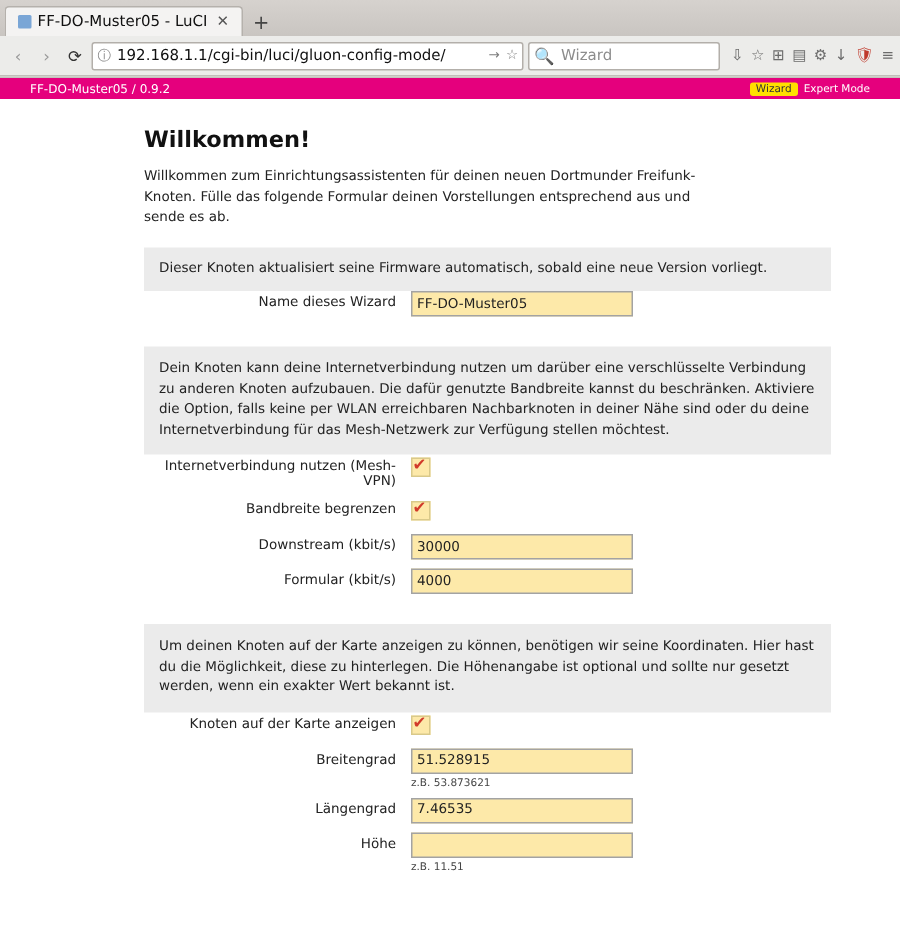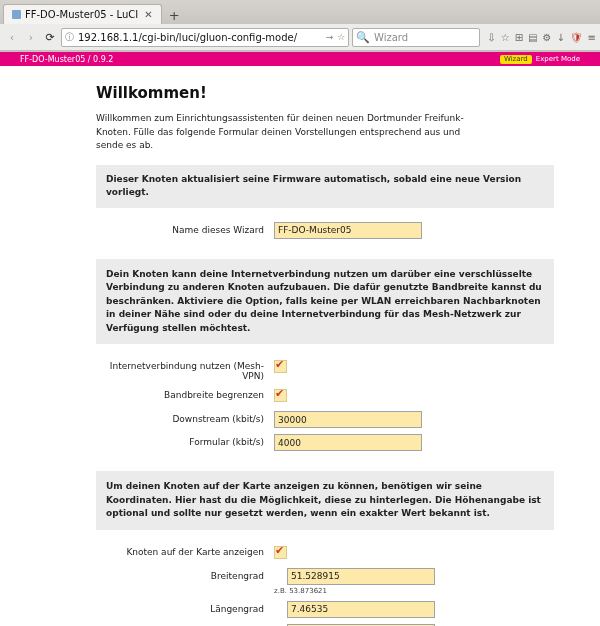--- a/index.html
+++ b/index.html
@@ -175,22 +175,21 @@
     color: #222;
     margin-bottom: 12px;
     max-width: 380px;
   }
   .panel {
     background: #ebebeb;
     padding: 8px 10px;
     font-size: 9px;
     line-height: 1.5;
     color: #222;
-    margin-bottom: 14px;
-    font-weight: bold;
+    margin-bottom: 0;
   }
   .panel.tall { padding: 9px 10px; }
 
   .field {
     display: flex;
     align-items: flex-start;
     margin-bottom: 6px;
   }
   .field .lbl {
     width: 168px;
@@ -208,21 +207,21 @@
     width: 140px;
     height: 13px;
     background: #fde9a9;
     border: 1px solid #a3a3a3;
     font-size: 9px;
     color: #222;
     padding: 1px 3px;
     font-family: "DejaVu Sans", "Liberation Sans", sans-serif;
     box-sizing: content-box;
   }
-  input.txt.wide { width: 140px; margin-left: 13px; }
+  input.txt.wide { width: 140px; }
   .hint {
     font-size: 7px;
     color: #444;
     margin-top: 2px;
   }
   .cb {
     width: 11px;
     height: 11px;
     background: #fde9a9;
     border: 1px solid #d9c98a;

